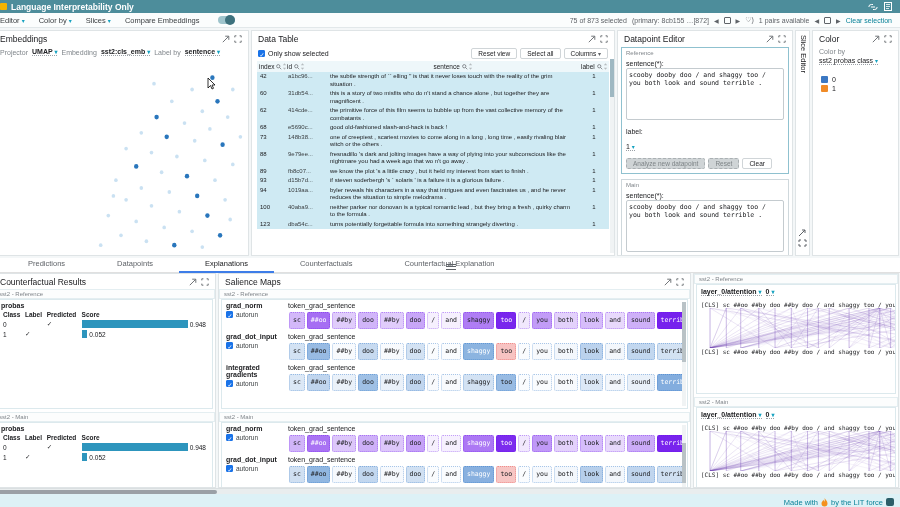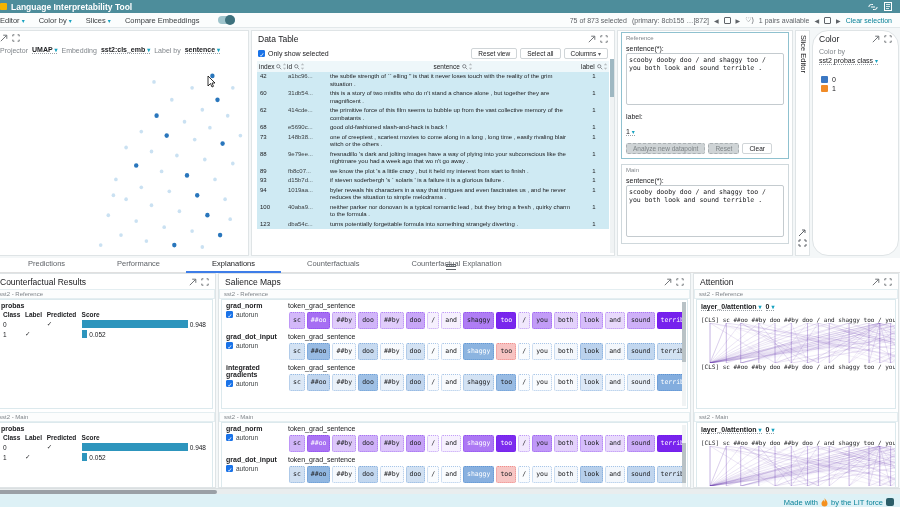--- a/index.html
+++ b/index.html
@@ -69,21 +69,21 @@
   .dp-ta { width:100%; height:52px; font-family:"DejaVu Sans Mono", monospace; font-size:6.5px; line-height:8px;
     border:1px solid #c4cbcf; border-radius:2px; margin-top:1px; resize:none; color:#202124; padding:2px; }
   .dp-btnrow { display:flex; gap:3px; margin:5px 0 2px; }
 
   
   #slicestrip { width:15px; flex:none; background:#fff; border:1px solid #dfe4e6; position:relative; }
   #slicestrip .vlabel { writing-mode:vertical-rl; font-size:7.5px; color:#202124; padding:4px 3px; white-space:nowrap; }
   #slicestrip .bot { position:absolute; bottom:3px; left:2px; color:#5f6368; }
 
   
-  #colorpanel { flex:1;border-radius:16px; }
+  #colorpanel { flex:1; }
   .legend-row { display:flex; align-items:center; gap:4px; font-size:7px; color:#202124; padding:1px 8px; }
   .swatch { width:7px; height:7px; border-radius:1px; flex:none; }
 
   
   .tabbar { height:15px; background:#fff; border-bottom:1px solid #e0e0e0; display:flex; align-items:center;
     flex:none; font-size:7.5px; color:#5f6368; position:relative; padding-left:10px; }
   .tab { padding:2px 26px 3px; cursor:pointer; white-space:nowrap; }
   .tab.active { color:#202124; border-bottom:2px solid #3e7de8; }
   .burger { position:absolute; left:50%; top:4px; width:10px; cursor:pointer; }
   .burger i { display:block; height:1px; background:#5f6368; margin:1.5px 0; }
@@ -123,21 +123,21 @@
     font-size:7.5px; color:#0b8399; padding:0 6px; gap:3px; flex:none; margin-top:auto; }
   .lit-logo { width:8px; height:8px; background:#2b5d68; border-radius:2px; flex:none; }
 </style>
 </head>
 <body>
 
 <div class="app">
 
   <div class="topbar">
     <span class="logo"></span>
-    <span>Language Interpretability Tool</span>
+    <span>Language Interpretability Only</span>
     <span class="spacer"></span>
     <svg width="10" height="8" viewBox="0 0 12 8">
         <path d="M1,4a3,3 0 0 1 3,-3h2M11,4a3,3 0 0 1 -3,3H6M3.5,4h5" stroke="#fff" stroke-width="1.2" fill="none"></path>
       </svg>
     <svg width="8" height="9" viewBox="0 0 8 9">
         <rect x="0.5" y="0.5" width="7" height="8" fill="none" stroke="#fff"></rect>
         <path d="M2,2.5h4M2,4.5h4M2,6.5h3" stroke="#fff" stroke-width="0.8"></path>
       </svg>
   </div>
 
@@ -161,20 +161,21 @@
       <span class="sq-icon"></span>
       <span class="navbtn">▶</span>
       <span class="link">Clear selection</span>
     </span>
   </div>
 
   <div class="upper">
 
     <div class="panel" id="embeddings">
       <div class="ptitle">
+          <span class="t">Embeddings</span>
           <span class="win-icons">
             <svg width="8" height="8" viewBox="0 0 10 10">
               <path d="M1,9 L8,2 M4,1.5 h4.5 v4.5" stroke="#5f6368" stroke-width="1.1" fill="none"></path>
             </svg>
             <svg width="8" height="8" viewBox="0 0 10 10">
               <path d="M1,3V1H3 M7,1H9V3 M9,7V9H7 M3,9H1V7" stroke="#5f6368" stroke-width="1.1" fill="none"></path>
             </svg>
           </span>
         </div>
       <div class="controls">
@@ -370,20 +371,31 @@
               </tr>
             </tbody>
         </table>
       </div>
       <div class="dt-scroll">
           <div class="thumb"></div>
         </div>
     </div>
 
     <div class="panel" id="dpedit">
+      <div class="ptitle">
+          <span class="t">Datapoint Editor</span>
+          <span class="win-icons">
+            <svg width="8" height="8" viewBox="0 0 10 10">
+              <path d="M1,9 L8,2 M4,1.5 h4.5 v4.5" stroke="#5f6368" stroke-width="1.1" fill="none"></path>
+            </svg>
+            <svg width="8" height="8" viewBox="0 0 10 10">
+              <path d="M1,3V1H3 M7,1H9V3 M9,7V9H7 M3,9H1V7" stroke="#5f6368" stroke-width="1.1" fill="none"></path>
+            </svg>
+          </span>
+        </div>
       <div class="dp-box ref">
         <div class="dp-sec">Reference</div>
         <div class="dp-lab">sentence(*):</div>
         <textarea class="dp-ta" style="">scooby dooby doo / and shaggy too / you both look and sound terrible .</textarea>
         <div class="dp-lab">label:</div>
         <div class="ddl" style="display:inline-block; font-weight:normal; font-size:7px; margin-top:1px;"><span>1</span> <span class="caret">▾</span></div>
         <div class="dp-btnrow">
           <button class="btn disabled">Analyze new datapoint</button>
           <button class="btn disabled">Reset</button>
           <button class="btn">Clear</button>
@@ -434,21 +446,21 @@
             <span class="swatch" style="background:#f08b28"></span>
             <span>1</span>
           </div>
         </div>
     </div>
   </div>
 
   <div class="tabbar">
     <div id="tabs" style="display:flex;">
         <div class="tab">Predictions</div>
-        <div class="tab">Performance</div>
+        <div class="tab">Datapoints</div>
         <div class="tab active">Explanations</div>
         <div class="tab">Counterfactuals</div>
         <div class="tab">Counterfactual Explanation</div>
       </div>
     <div class="burger">
         <i></i>
         <i></i>
         <i></i>
       </div>
   </div>
@@ -645,31 +657,20 @@
         
         </div>
       <div class="sal-scroll">
               <div class="thumb" style="height:40px;margin-top:18px"></div>
             </div>
           </div>
         </div>
     </div>
 
     <div class="panel" id="attention">
-      <div class="ptitle">
-          <span class="t">Attention</span>
-          <span class="win-icons">
-            <svg width="8" height="8" viewBox="0 0 10 10">
-              <path d="M1,9 L8,2 M4,1.5 h4.5 v4.5" stroke="#5f6368" stroke-width="1.1" fill="none"></path>
-            </svg>
-            <svg width="8" height="8" viewBox="0 0 10 10">
-              <path d="M1,3V1H3 M7,1H9V3 M9,7V9H7 M3,9H1V7" stroke="#5f6368" stroke-width="1.1" fill="none"></path>
-            </svg>
-          </span>
-        </div>
       <div id="attention-body" style="flex:1; overflow:hidden; display:flex; flex-direction:column;">
           <div class="section-h">sst2 - Reference</div>
     <div class="sbox" style="height:110px">
       <div class="controls" style="padding:3px 4px;">
         <span class="ddl"><span>layer_0/attention</span> <span class="caret">▾</span></span>
         <span class="ddl"><span>0</span> <span class="caret">▾</span></span>
       </div>
       <div class="att-wrap">
               <div class="att-tokens">[CLS] sc ##oo ##by doo ##by doo / and shaggy too / you both look and sound terrible . [SEP]</div>
     <svg width="332" height="40" style="display:block">

